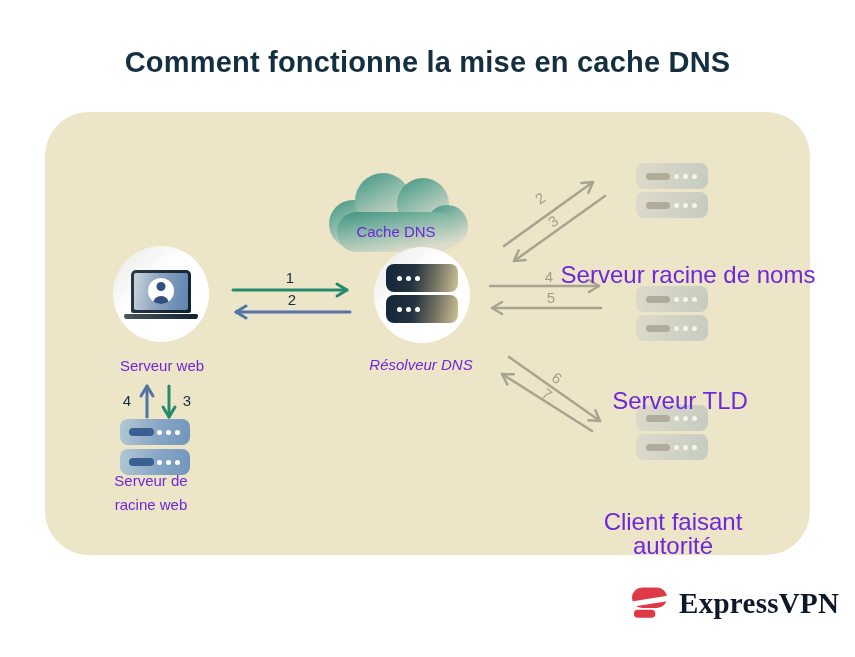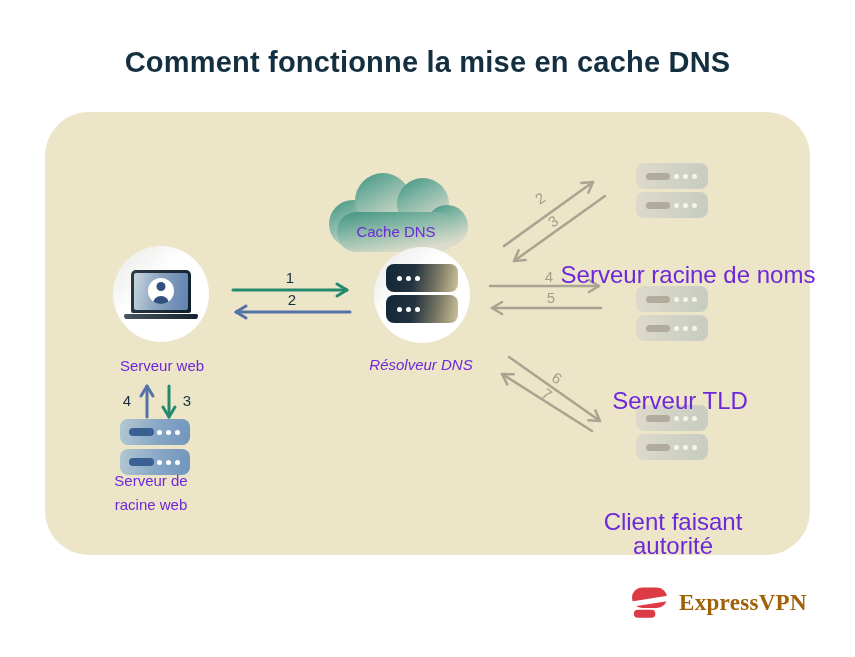--- a/index.html
+++ b/index.html
@@ -83,22 +83,22 @@
   .num{position:absolute;font-size:15px;color:#14303e;z-index:4;
        transform:translate(-50%,-50%);}
   .num--muted{color:#a49d8c;}
   .rot-n35{transform:translate(-50%,-50%) rotate(-35deg);}
   .rot-p35{transform:translate(-50%,-50%) rotate(35deg);}
 
   .arrows-layer{position:absolute;left:0;top:0;z-index:3;pointer-events:none;}
 
   
   .brand{position:absolute;left:630px;top:586px;display:flex;align-items:center;gap:10px;}
-  .brand-text{font-family:"Liberation Serif",serif;font-weight:700;font-size:23px;
-              color:#a16207;letter-spacing:.3px;}
+  .brand-text{font-family:"Liberation Serif",serif;font-weight:700;font-size:29px;
+              color:#0f172a;letter-spacing:.3px;}
 </style>
 </head>
 <body>
 
 <div id="page">
 
   <div class="title">Comment fonctionne la mise en cache DNS</div>
 
   <div class="panel"></div>
 

